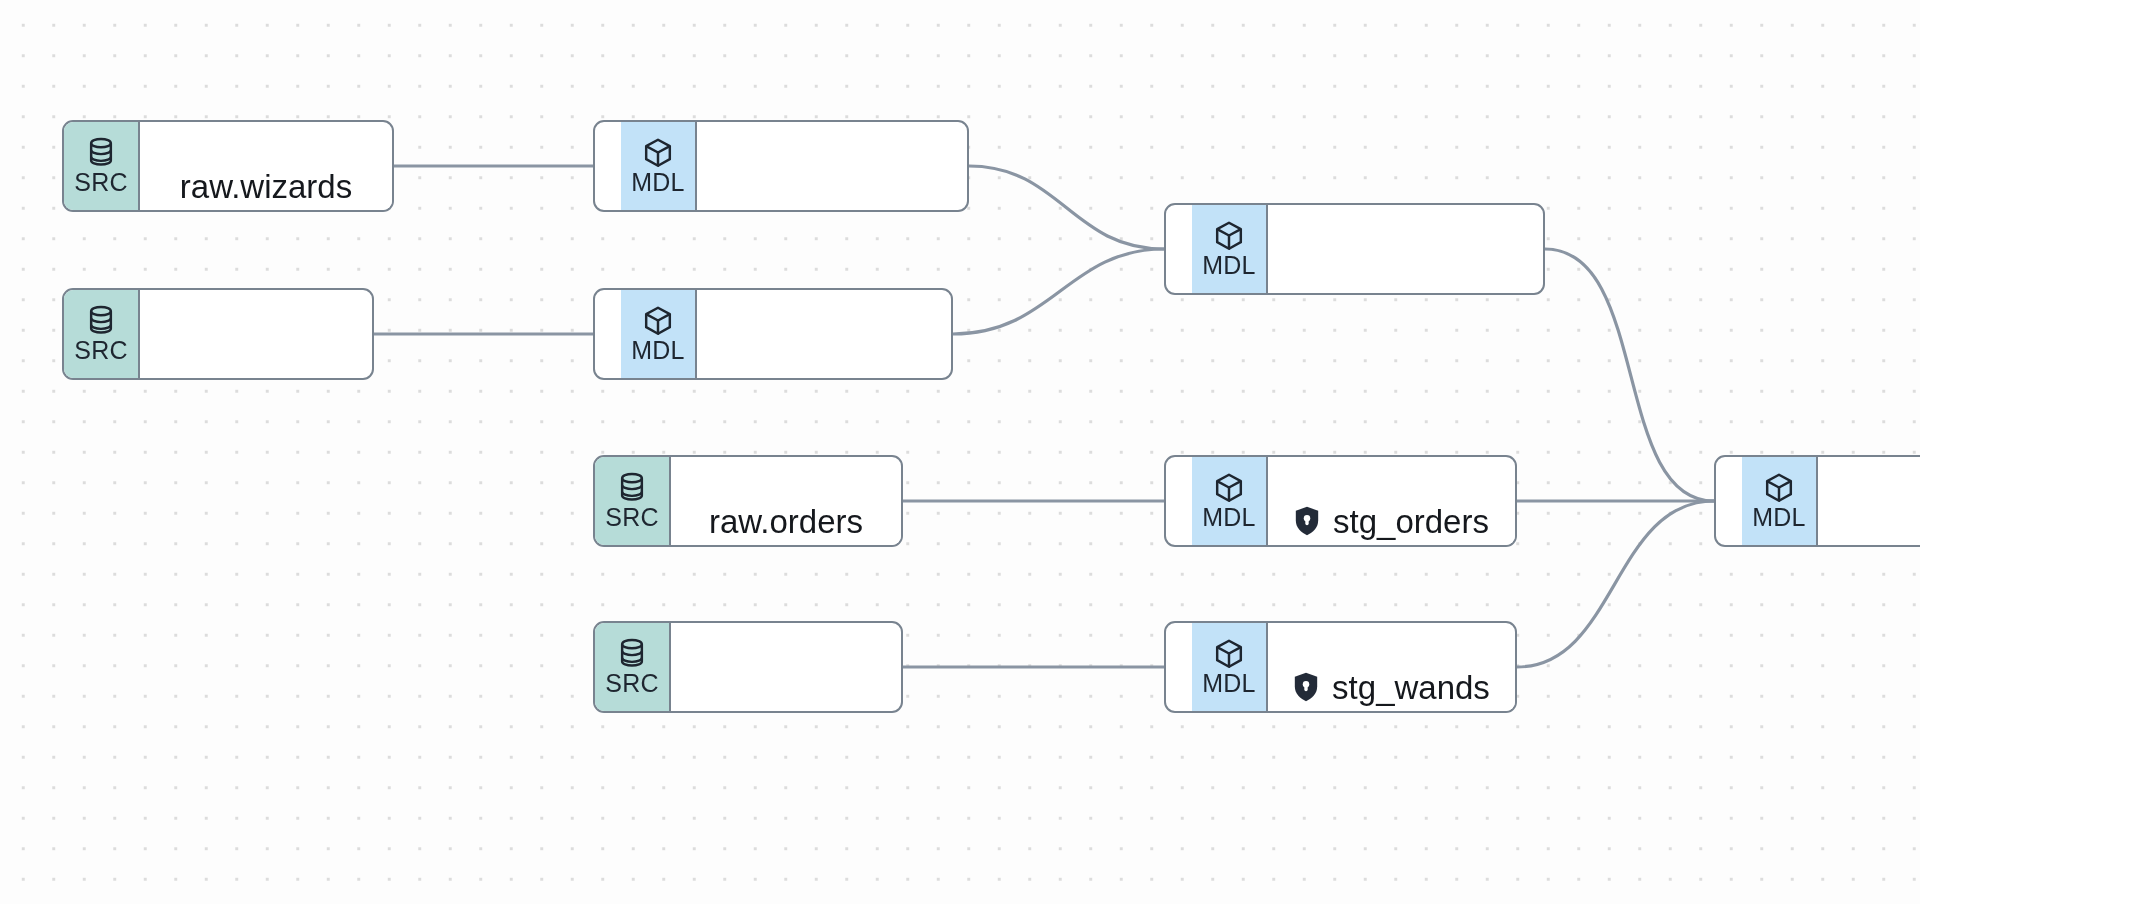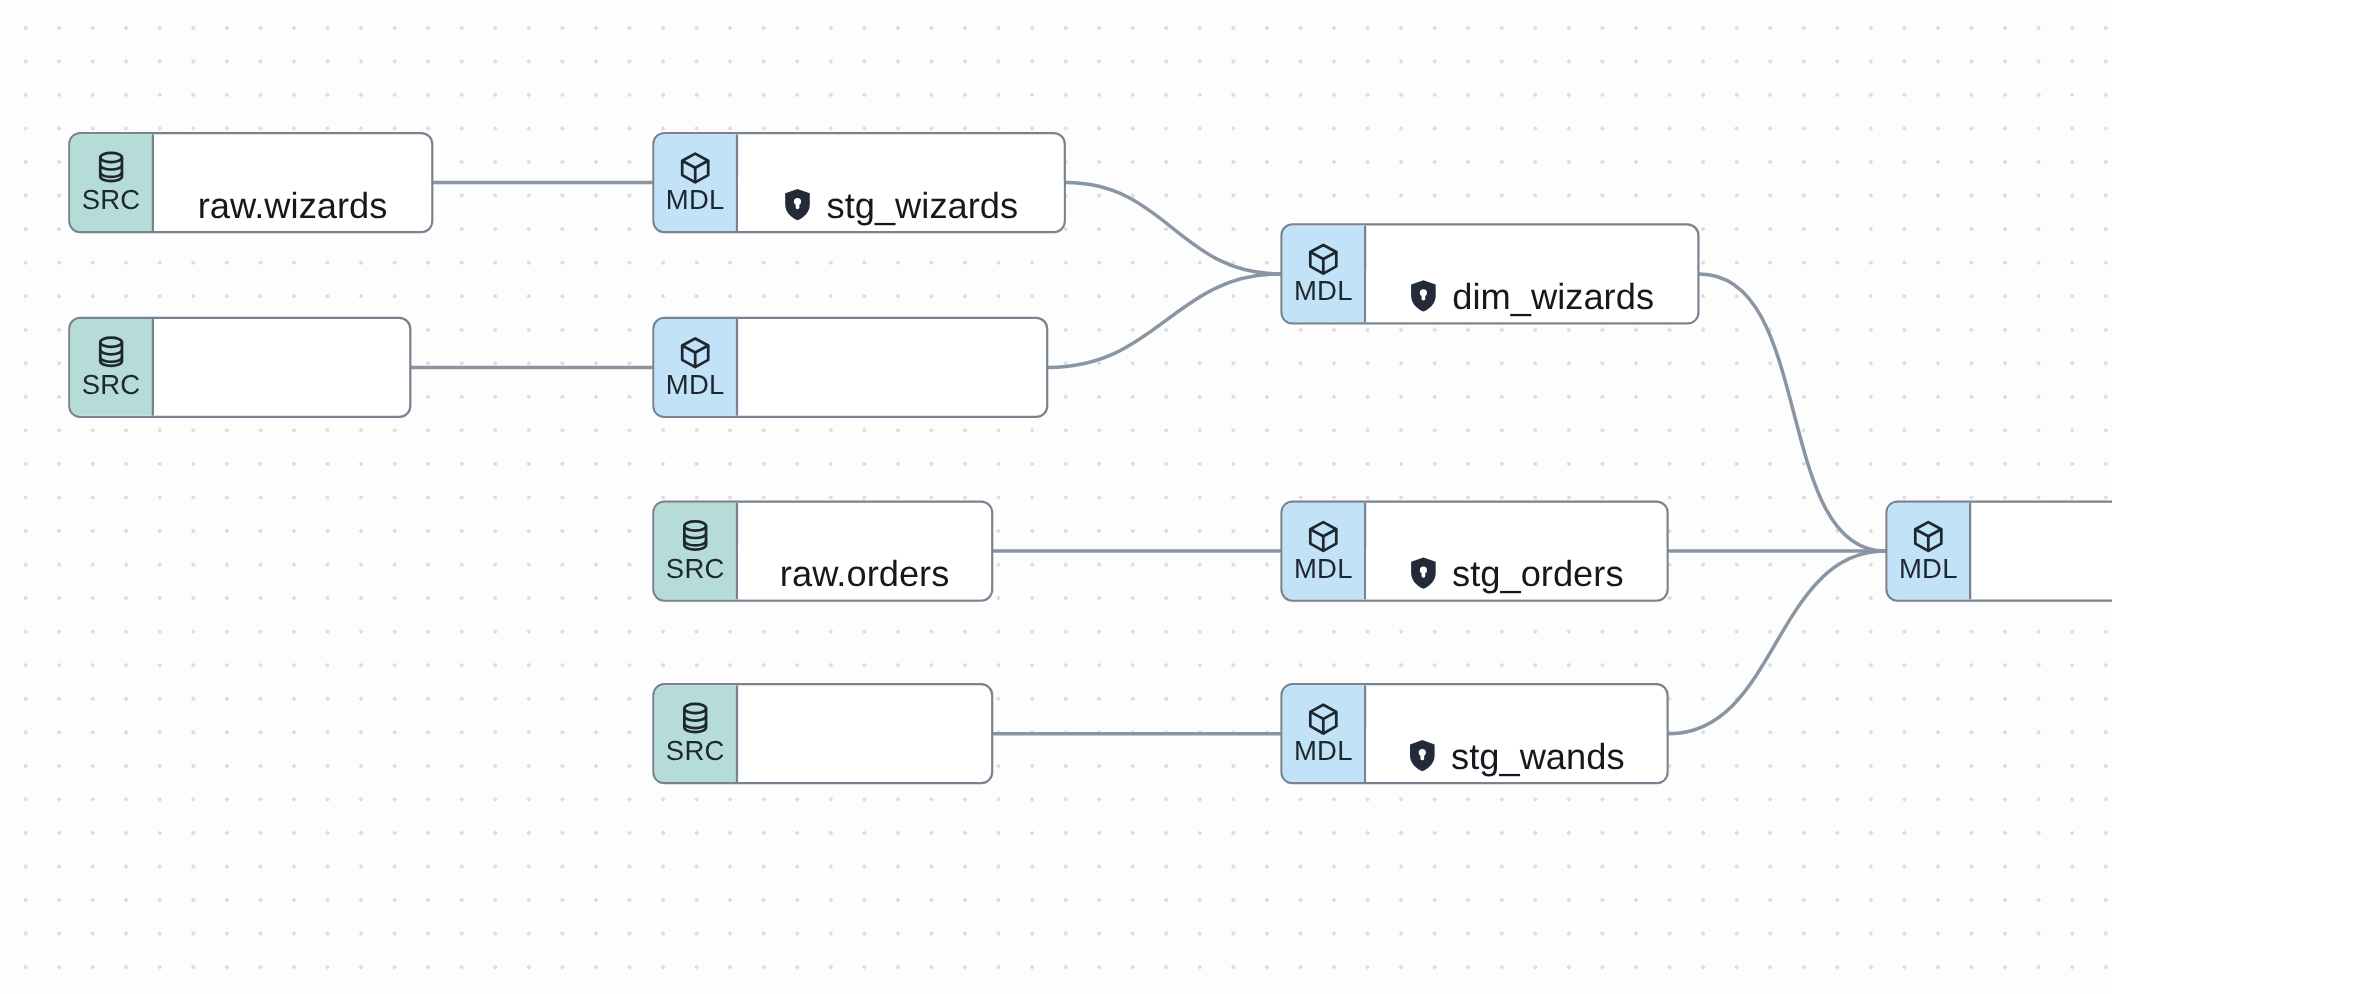--- a/index.html
+++ b/index.html
@@ -42,21 +42,21 @@
     width: 76px;
     display: flex;
     flex-direction: column;
     align-items: center;
     justify-content: center;
     gap: 1px;
     border-right: 2.2px solid #78838f;
     box-sizing: border-box;
   }
   .badge.src { background: #b6dcd8; }
-  .badge.mdl { background: #c2e2f8; }
+  .badge.mdl { background: #c2e2f8; margin-left: 26px; }
   .badge-icon {
     display: block;
     line-height: 0;
   }
   .badge-text {
     font-size: 25px;
     line-height: 1;
     color: #1e2630;
     letter-spacing: 0.2px;
     font-family: "Liberation Sans", sans-serif;
@@ -169,112 +169,92 @@
     <div class="badge mdl">
       <span class="badge-icon">
         <svg width="32" height="32" viewBox="0 0 26 26" fill="none" stroke="#1e2630" stroke-width="2" stroke-linejoin="round">
           <path d="M13 2.2 L22.6 7.4 L13 12.6 L3.4 7.4 Z"></path>
           <path d="M3.4 7.4 V18 L13 23.4 V12.6"></path>
           <path d="M22.6 7.4 V18 L13 23.4"></path>
         </svg>
       </span>
       <span class="badge-text">MDL</span>
     </div>
+  </div>
+
+  <div class="node" style="left:593px; top:288px; width:360px; height:92px;">
+    <div class="badge mdl">
+      <span class="badge-icon">
+        <svg width="32" height="32" viewBox="0 0 26 26" fill="none" stroke="#1e2630" stroke-width="2" stroke-linejoin="round">
+          <path d="M13 2.2 L22.6 7.4 L13 12.6 L3.4 7.4 Z"></path>
+          <path d="M3.4 7.4 V18 L13 23.4 V12.6"></path>
+          <path d="M22.6 7.4 V18 L13 23.4"></path>
+        </svg>
+      </span>
+      <span class="badge-text">MDL</span>
+    </div>
+  </div>
+
+  <div class="node" style="left:1164px; top:455px; width:353px; height:92px;">
+    <div class="badge mdl">
+      <span class="badge-icon">
+        <svg width="32" height="32" viewBox="0 0 26 26" fill="none" stroke="#1e2630" stroke-width="2" stroke-linejoin="round">
+          <path d="M13 2.2 L22.6 7.4 L13 12.6 L3.4 7.4 Z"></path>
+          <path d="M3.4 7.4 V18 L13 23.4 V12.6"></path>
+          <path d="M22.6 7.4 V18 L13 23.4"></path>
+        </svg>
+      </span>
+      <span class="badge-text">MDL</span>
+    </div>
     <div class="node-body">
       <span class="shield-icon">
         <svg width="26" height="30" viewBox="0 0 20 23">
           <path d="M10 0.6 L18.6 3.6 V11.2 C18.6 16.6 14.6 20.6 10 22.4 C5.4 20.6 1.4 16.6 1.4 11.2 V3.6 Z" fill="#232b38"></path>
           <circle cx="10" cy="9.3" r="2.5" fill="#ffffff"></circle>
           <rect x="8.7" y="9.3" width="2.6" height="5.4" rx="1.3" fill="#ffffff"></rect>
         </svg>
       </span>
-      <span class="node-label">stg_wizards</span>
-    </div>
-  </div>
-
-  <div class="node" style="left:593px; top:288px; width:360px; height:92px;">
-    <div class="badge mdl">
-      <span class="badge-icon">
-        <svg width="32" height="32" viewBox="0 0 26 26" fill="none" stroke="#1e2630" stroke-width="2" stroke-linejoin="round">
-          <path d="M13 2.2 L22.6 7.4 L13 12.6 L3.4 7.4 Z"></path>
-          <path d="M3.4 7.4 V18 L13 23.4 V12.6"></path>
-          <path d="M22.6 7.4 V18 L13 23.4"></path>
-        </svg>
-      </span>
-      <span class="badge-text">MDL</span>
-    </div>
-  </div>
-
-  <div class="node" style="left:1164px; top:455px; width:353px; height:92px;">
+      <span class="node-label">stg_orders</span>
+    </div>
+  </div>
+
+  <div class="node" style="left:1164px; top:621px; width:353px; height:92px;">
     <div class="badge mdl">
       <span class="badge-icon">
         <svg width="32" height="32" viewBox="0 0 26 26" fill="none" stroke="#1e2630" stroke-width="2" stroke-linejoin="round">
           <path d="M13 2.2 L22.6 7.4 L13 12.6 L3.4 7.4 Z"></path>
           <path d="M3.4 7.4 V18 L13 23.4 V12.6"></path>
           <path d="M22.6 7.4 V18 L13 23.4"></path>
         </svg>
       </span>
       <span class="badge-text">MDL</span>
     </div>
     <div class="node-body">
       <span class="shield-icon">
         <svg width="26" height="30" viewBox="0 0 20 23">
           <path d="M10 0.6 L18.6 3.6 V11.2 C18.6 16.6 14.6 20.6 10 22.4 C5.4 20.6 1.4 16.6 1.4 11.2 V3.6 Z" fill="#232b38"></path>
           <circle cx="10" cy="9.3" r="2.5" fill="#ffffff"></circle>
           <rect x="8.7" y="9.3" width="2.6" height="5.4" rx="1.3" fill="#ffffff"></rect>
         </svg>
       </span>
-      <span class="node-label">stg_orders</span>
-    </div>
-  </div>
-
-  <div class="node" style="left:1164px; top:621px; width:353px; height:92px;">
-    <div class="badge mdl">
-      <span class="badge-icon">
-        <svg width="32" height="32" viewBox="0 0 26 26" fill="none" stroke="#1e2630" stroke-width="2" stroke-linejoin="round">
-          <path d="M13 2.2 L22.6 7.4 L13 12.6 L3.4 7.4 Z"></path>
-          <path d="M3.4 7.4 V18 L13 23.4 V12.6"></path>
-          <path d="M22.6 7.4 V18 L13 23.4"></path>
-        </svg>
-      </span>
-      <span class="badge-text">MDL</span>
-    </div>
-    <div class="node-body">
-      <span class="shield-icon">
-        <svg width="26" height="30" viewBox="0 0 20 23">
-          <path d="M10 0.6 L18.6 3.6 V11.2 C18.6 16.6 14.6 20.6 10 22.4 C5.4 20.6 1.4 16.6 1.4 11.2 V3.6 Z" fill="#232b38"></path>
-          <circle cx="10" cy="9.3" r="2.5" fill="#ffffff"></circle>
-          <rect x="8.7" y="9.3" width="2.6" height="5.4" rx="1.3" fill="#ffffff"></rect>
-        </svg>
-      </span>
       <span class="node-label">stg_wands</span>
     </div>
   </div>
 
   <div class="node" style="left:1164px; top:203px; width:381px; height:92px;">
     <div class="badge mdl">
       <span class="badge-icon">
         <svg width="32" height="32" viewBox="0 0 26 26" fill="none" stroke="#1e2630" stroke-width="2" stroke-linejoin="round">
           <path d="M13 2.2 L22.6 7.4 L13 12.6 L3.4 7.4 Z"></path>
           <path d="M3.4 7.4 V18 L13 23.4 V12.6"></path>
           <path d="M22.6 7.4 V18 L13 23.4"></path>
         </svg>
       </span>
       <span class="badge-text">MDL</span>
     </div>
-    <div class="node-body">
-      <span class="shield-icon">
-        <svg width="26" height="30" viewBox="0 0 20 23">
-          <path d="M10 0.6 L18.6 3.6 V11.2 C18.6 16.6 14.6 20.6 10 22.4 C5.4 20.6 1.4 16.6 1.4 11.2 V3.6 Z" fill="#232b38"></path>
-          <circle cx="10" cy="9.3" r="2.5" fill="#ffffff"></circle>
-          <rect x="8.7" y="9.3" width="2.6" height="5.4" rx="1.3" fill="#ffffff"></rect>
-        </svg>
-      </span>
-      <span class="node-label">dim_wizards</span>
-    </div>
   </div>
 
   <div class="node" style="left:1714px; top:455px; width:344px; height:92px;">
     <div class="badge mdl">
       <span class="badge-icon">
         <svg width="32" height="32" viewBox="0 0 26 26" fill="none" stroke="#1e2630" stroke-width="2" stroke-linejoin="round">
           <path d="M13 2.2 L22.6 7.4 L13 12.6 L3.4 7.4 Z"></path>
           <path d="M3.4 7.4 V18 L13 23.4 V12.6"></path>
           <path d="M22.6 7.4 V18 L13 23.4"></path>
         </svg>

